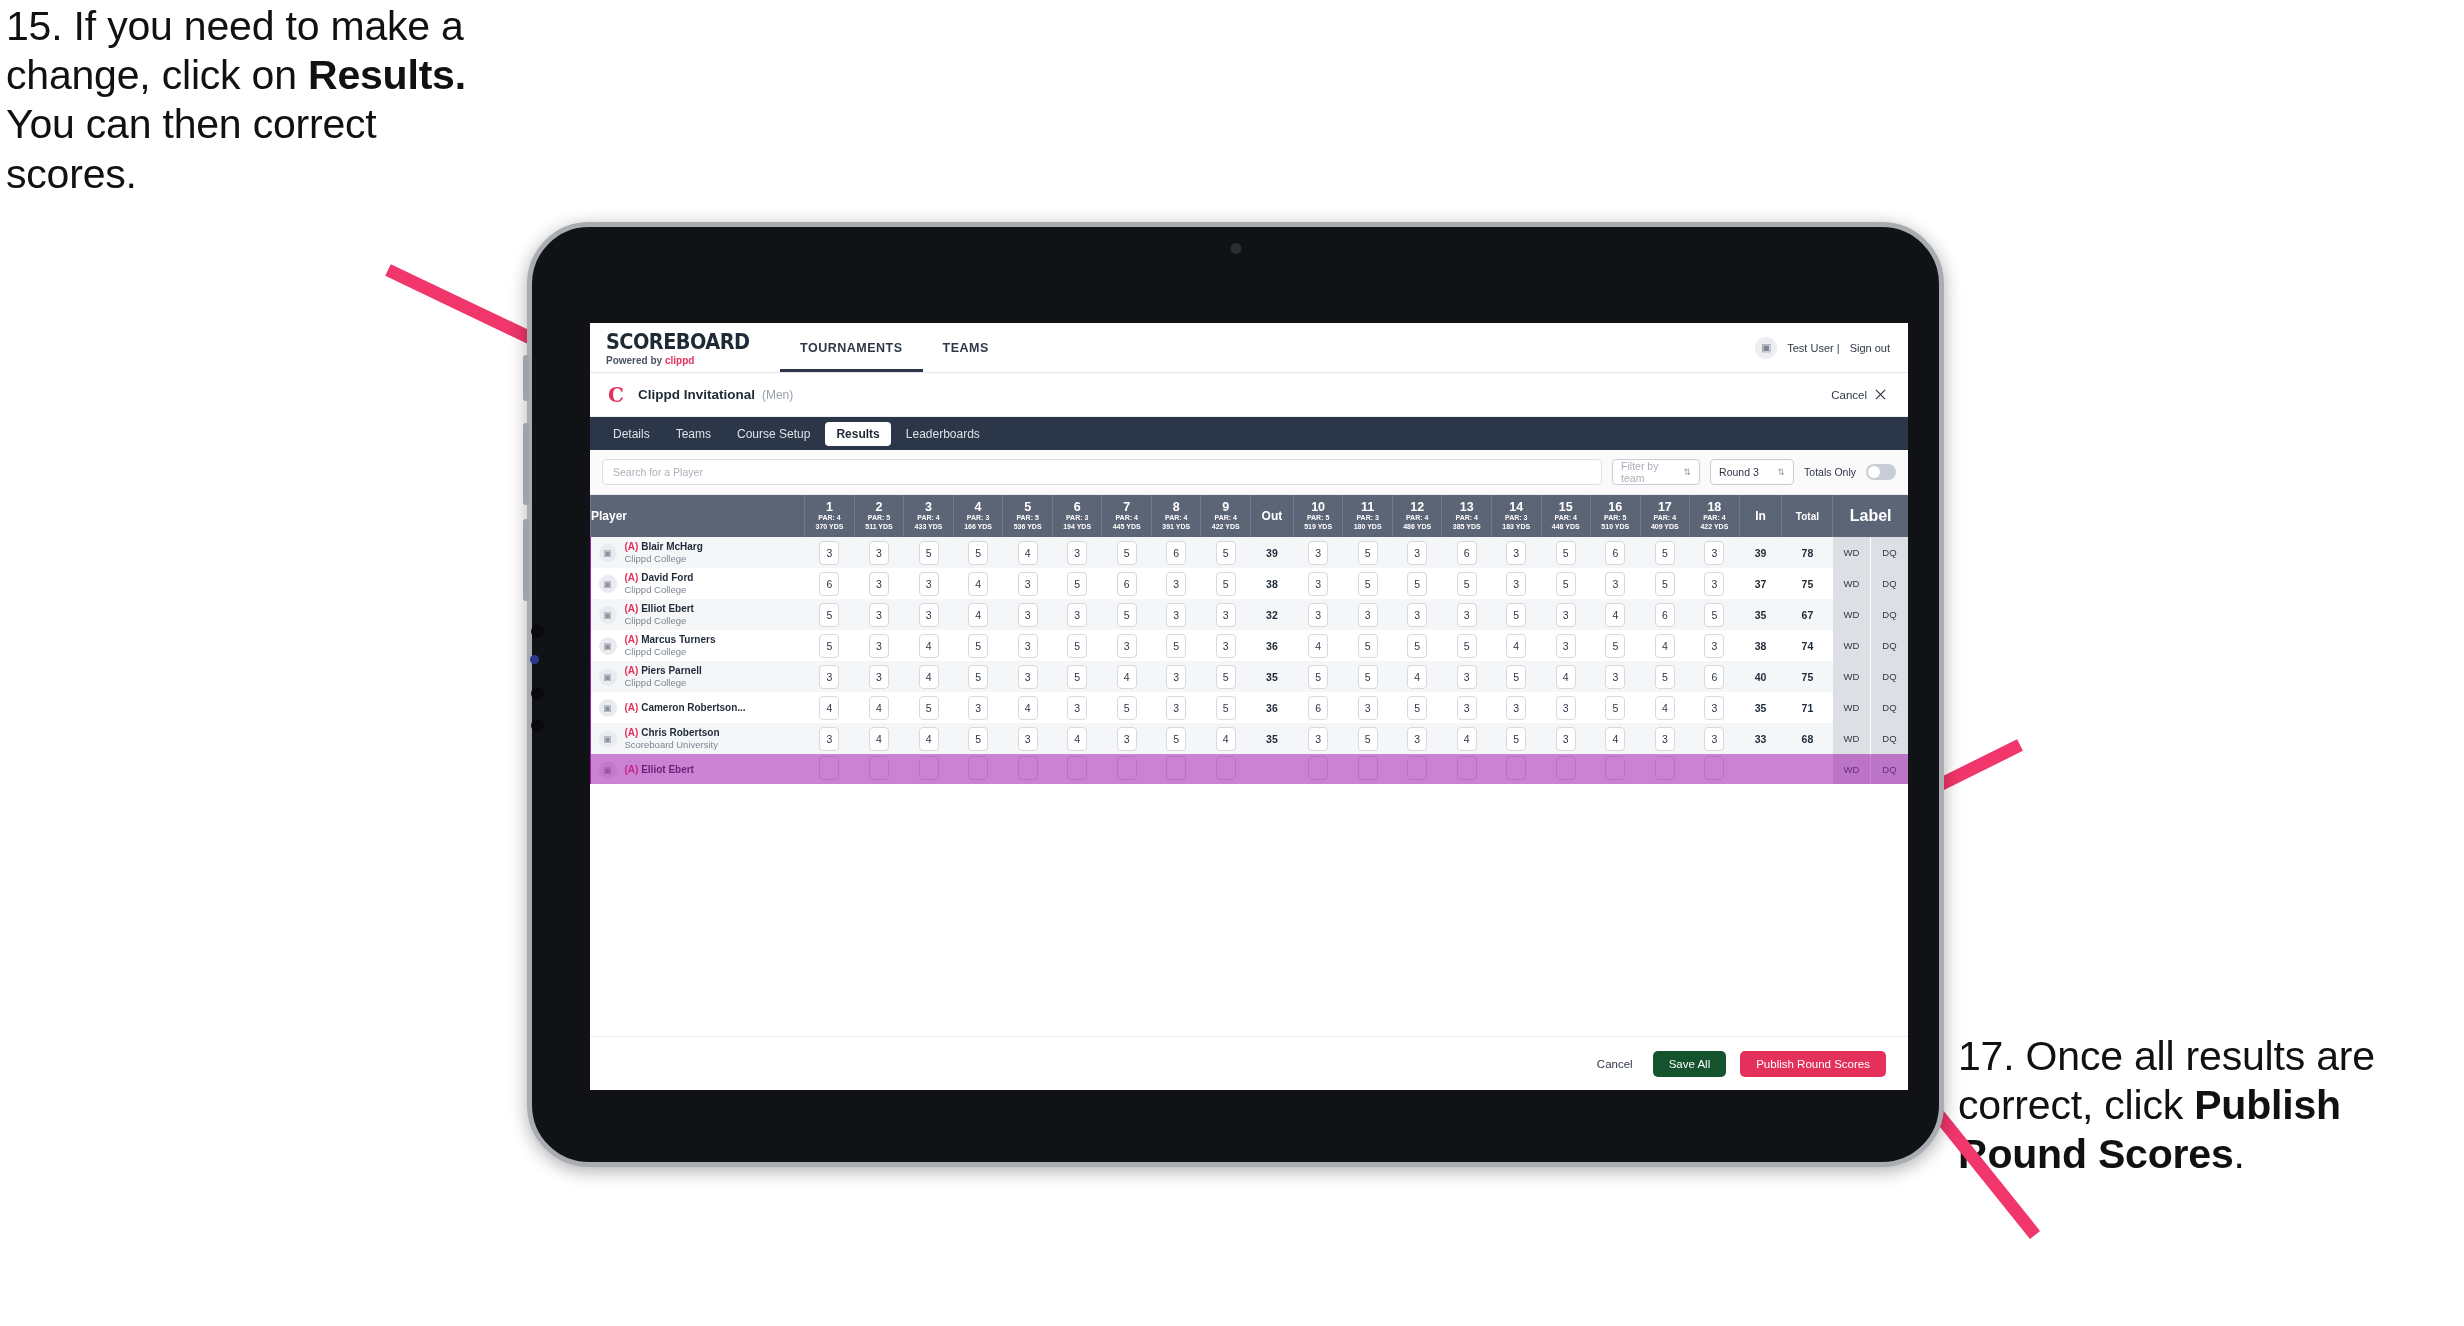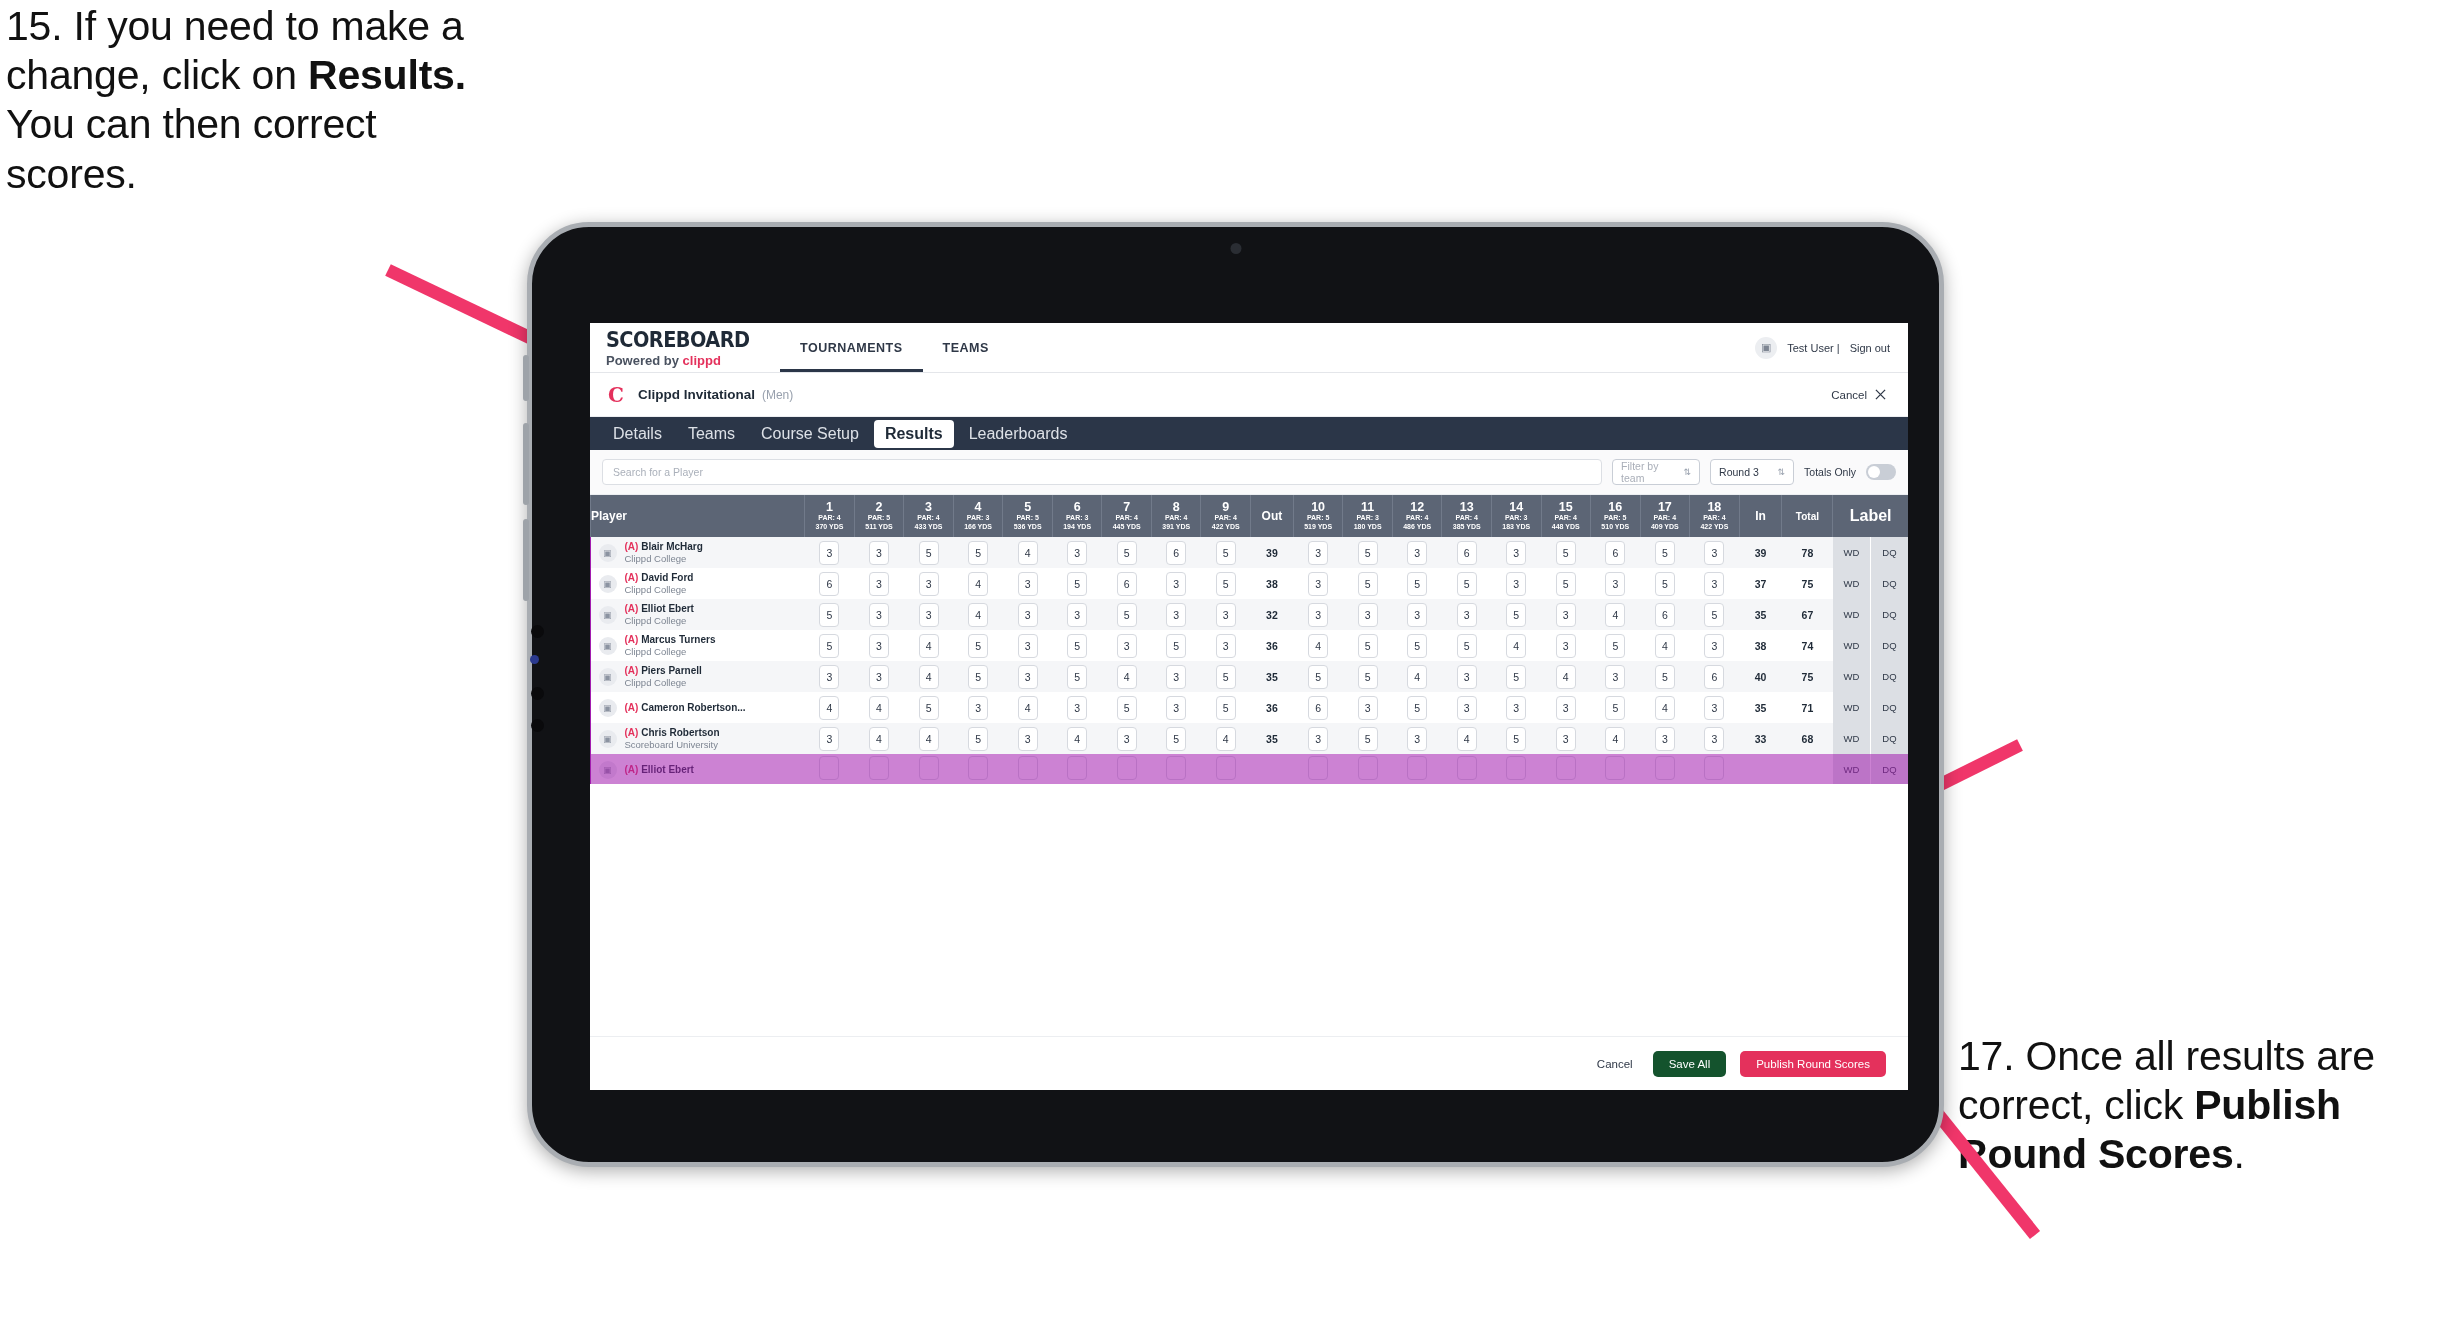--- a/index.html
+++ b/index.html
@@ -75,21 +75,21 @@
     height: 50px; display: flex; align-items: stretch;
     background: #ffffff; border-bottom: 1px solid #e4e6ea;
   }
   .brand { padding: 3px 18px 0 16px; display: flex; flex-direction: column; justify-content: center; }
   .brand-title {
     font-family: "DejaVu Sans", sans-serif;
     font-weight: 700; font-size: 21px; letter-spacing: -0.6px;
     color: #1f2a37; line-height: 1;
     transform: scaleX(0.92); transform-origin: left center;
   }
-  .brand-sub { font-size: 13px; color: #4a5260; margin-top: 2px; font-weight: 600; }
+  .brand-sub { font-size: 10px; color: #4a5260; margin-top: 2px; font-weight: 600; }
   .brand-sub em { font-style: normal; color: #e4315c; font-weight: 700; }
   .topnav-item {
     display: flex; align-items: center; padding: 0 20px;
     font-size: 12.5px; font-weight: 600; color: #2f3847;
     letter-spacing: .5px; cursor: pointer; position: relative;
   }
   .topnav-item.active::after {
     content: ""; position: absolute; left: 0; right: 0; bottom: 0;
     height: 3px; background: #2b3648;
   }
@@ -117,21 +117,21 @@
   .t-cat { font-size: 12px; color: #98a0ad; margin-left: 7px; }
   .tbar-spacer { flex: 1; }
   .cancel-x { display: flex; align-items: center; gap: 8px; font-size: 11.5px; color: #2f3847; cursor: pointer; }
 
   
   #tabbar {
     height: 33px; background: #2b3648; display: flex; align-items: center;
     padding: 0 12px; gap: 4px;
   }
   .tab {
-    font-size: 16px; color: #dde1e7; padding: 5px 11px;
+    font-size: 12px; color: #dde1e7; padding: 5px 11px;
     border-radius: 4px; cursor: pointer; white-space: nowrap;
   }
   .tab.active { background: #ffffff; color: #1f2a37; font-weight: 600; }
 
   
   #filters {
     display: flex; align-items: center; gap: 10px;
     padding: 9px 12px; background: #fafafb; border-bottom: 1px solid #eceef1;
   }
   .search-box {

